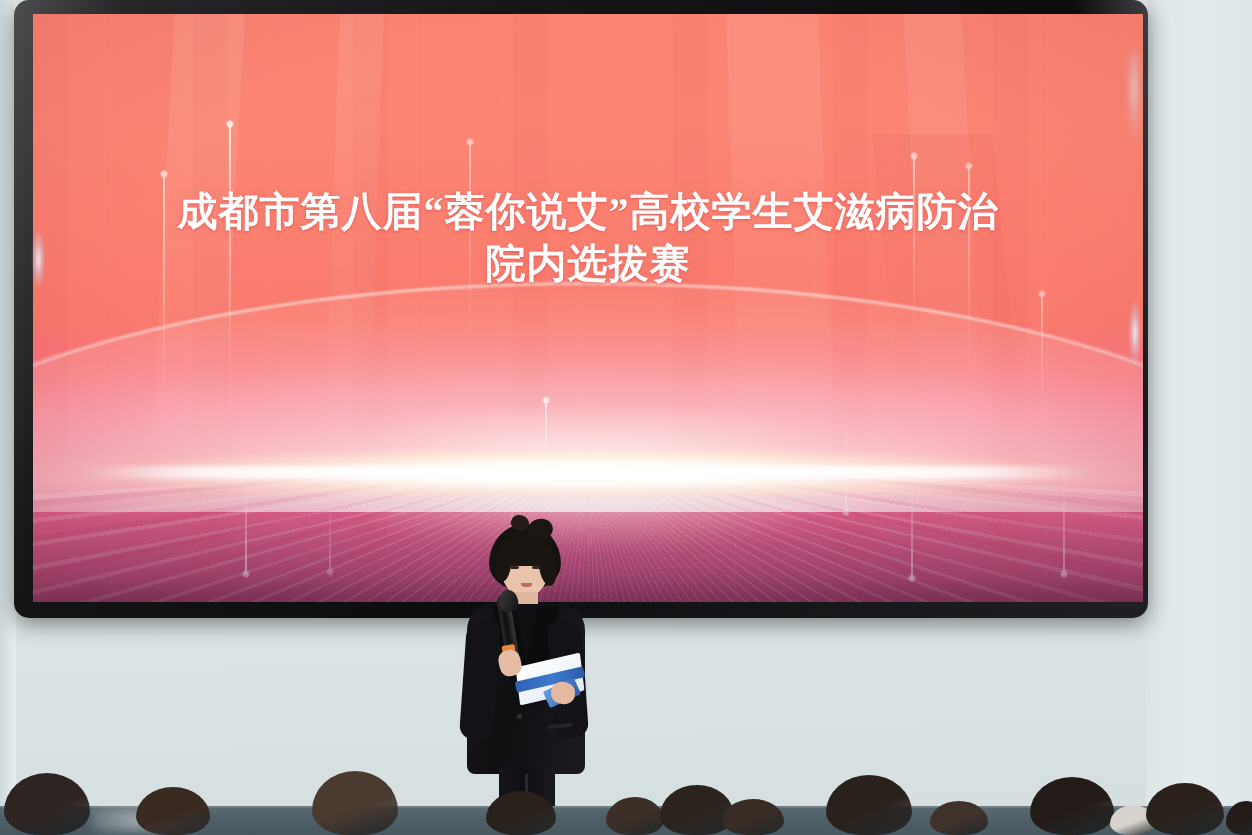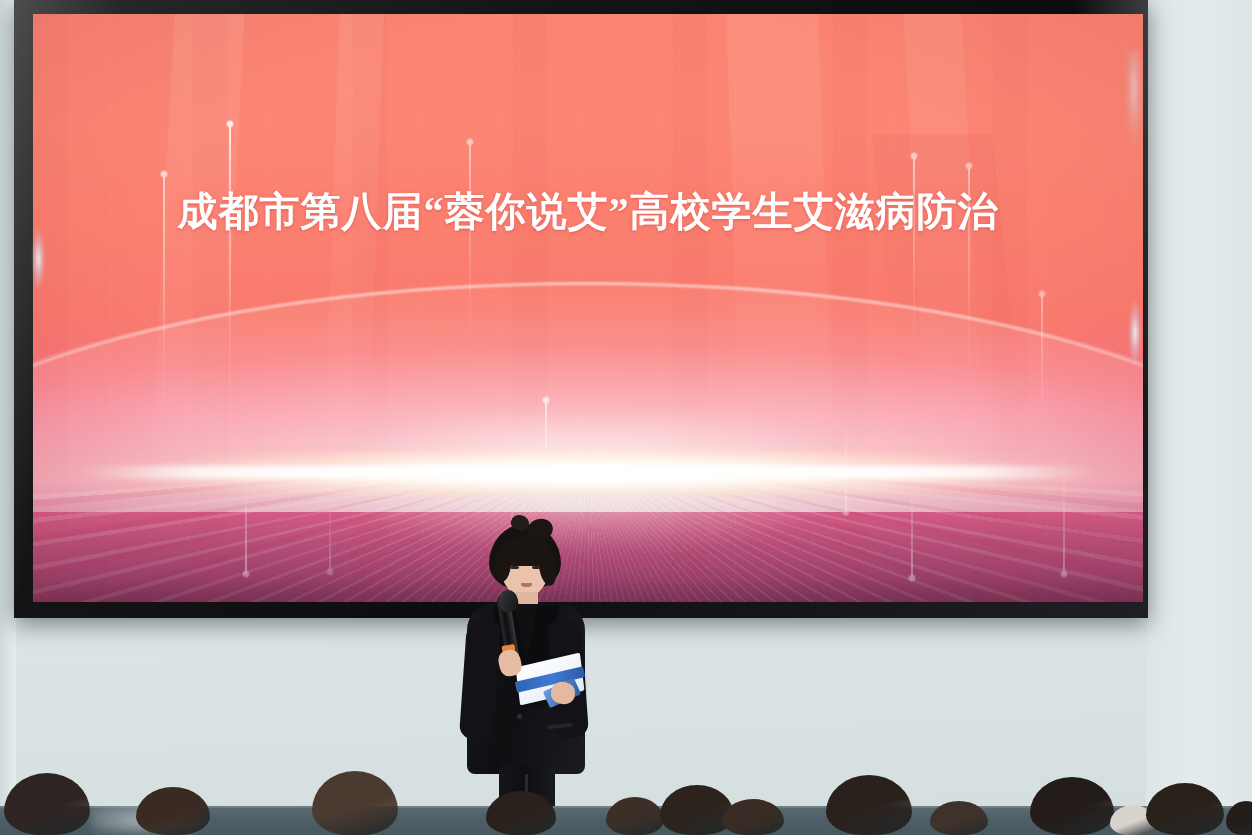--- a/index.html
+++ b/index.html
@@ -33,20 +33,21 @@
   .floor-band:after{
     content:"";position:absolute;left:0;top:0;width:100%;height:2px;
     background:rgba(255,255,255,.12);
   }
 
   
   .led-frame{
     position:absolute;left:14px;top:0px;width:1134px;height:618px;
     background:linear-gradient(135deg,#2b2b2d 0%,#151517 30%,#0d0d10 60%,#202024 100%);
     box-shadow:0 6px 22px rgba(0,0,0,.45);
+    border-radius:15px;
   }
   .bezel-gloss{
     position:absolute;left:0;top:0;width:100%;height:100%;
     background:
       linear-gradient(100deg,rgba(255,255,255,.16) 0%,rgba(255,255,255,0) 9%),
       linear-gradient(260deg,rgba(255,255,255,.20) 0%,rgba(255,255,255,0) 6%);
     pointer-events:none;
   }
   .bezel-spark-l{
     position:absolute;left:18px;top:228px;width:13px;height:62px;
@@ -358,20 +359,21 @@
       <div class="rays"></div>
       <div class="rays2"></div>
       <div class="glow-center"></div>
       <div class="horizon"></div>
       <div class="horizon-core"></div>
       <div class="bottom-vignette"></div>
       <div class="side-vignette"></div>
 
       <div class="title-block">
         <span class="title-line">成都市第八届“蓉你说艾”高校学生艾滋病防治</span>
+        <span class="title-line">院内选拔赛</span>
       </div>
     </div>
 
     <div class="bezel-spark-l"></div>
     <div class="bezel-spark-r"></div>
     <div class="bezel-spark-r2"></div>
   </div>
 
   <div class="speaker">
     <div class="sp-hair-back"></div>

